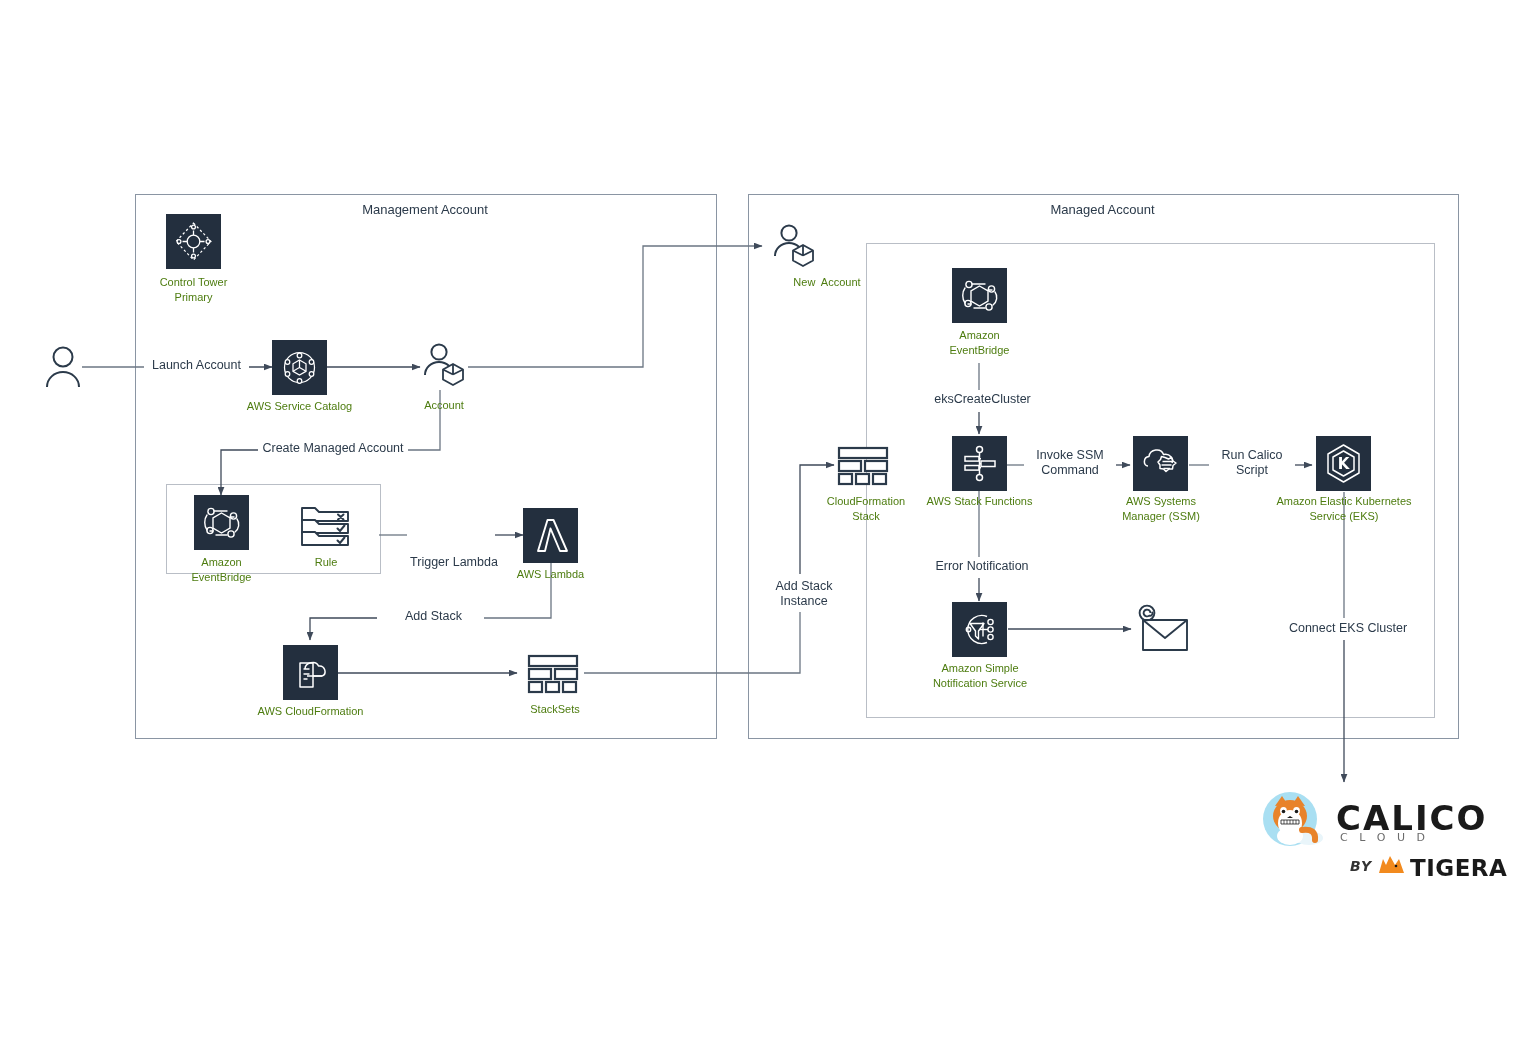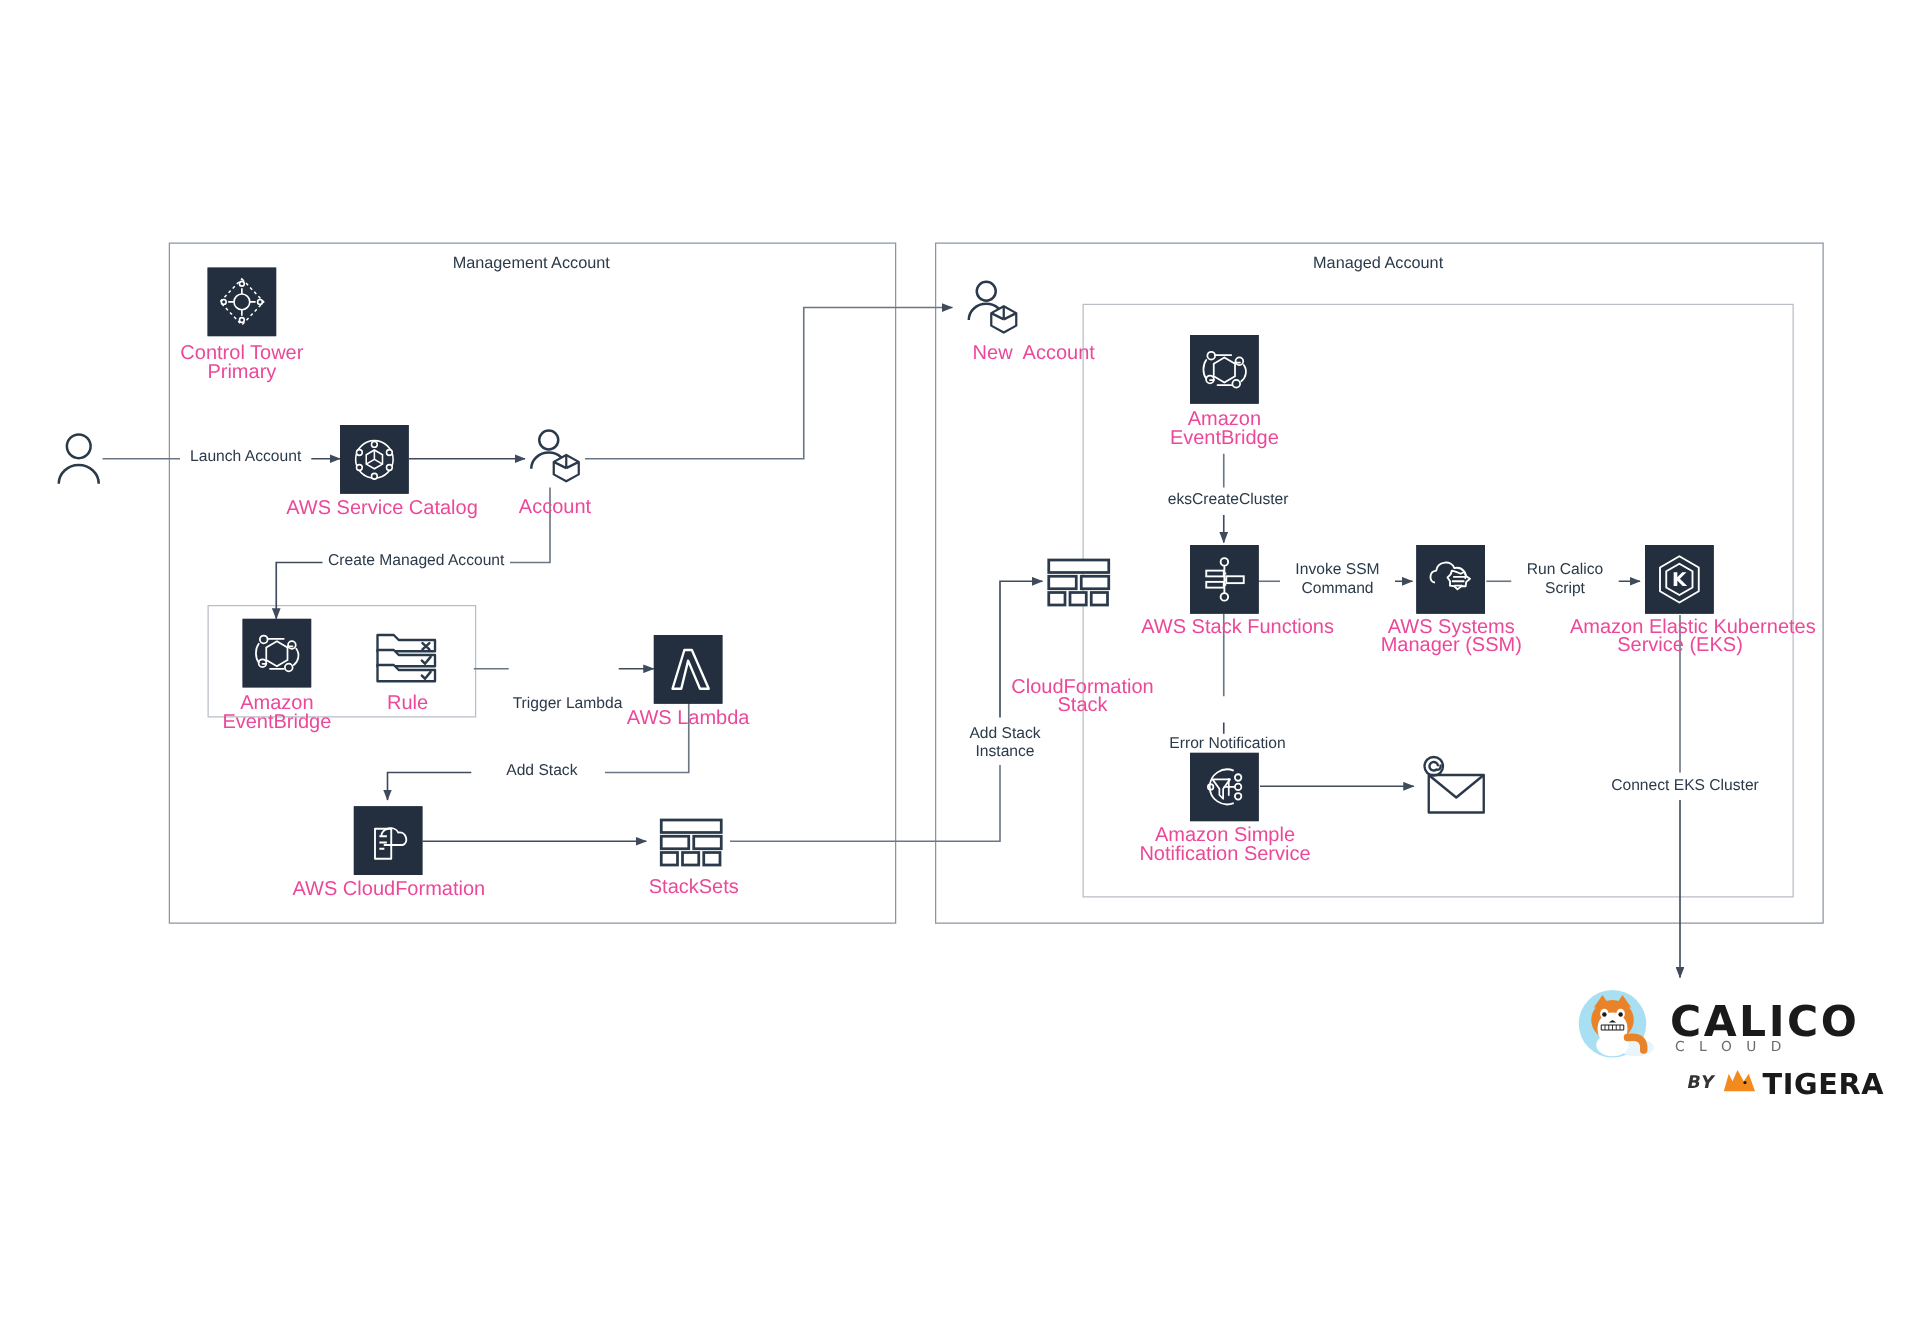--- a/index.html
+++ b/index.html
@@ -2,21 +2,21 @@
 <html><head>
 <meta charset="utf-8">
 <style>
   html,body{margin:0;padding:0;background:#ffffff;}
   body{width:1536px;height:1056px;position:relative;overflow:hidden;
        font-family:"Liberation Sans","DejaVu Sans",sans-serif;color:#2b3a4a;}
   #canvas{position:absolute;left:0;top:0;width:1536px;height:1056px;}
   svg.layer{position:absolute;left:0;top:0;width:1536px;height:1056px;pointer-events:none;}
   .node{position:absolute;}
   .tile{background:#232f3e;display:block;}
-  .cap{position:absolute;text-align:center;font-size:16px;line-height:15px;color:#ec4899;white-space:pre;}
+  .cap{position:absolute;text-align:center;font-size:11px;line-height:15px;color:#4d7c0f;white-space:pre;}
   .edgelbl{position:absolute;text-align:center;font-size:12.5px;line-height:15px;color:#2b3a4a;
            background:#ffffff;white-space:pre;padding:0 3px;}
   .grouptitle{position:absolute;font-size:13px;color:#2b3a4a;text-align:center;}
   .frame{position:absolute;border:1px solid #8a95a3;background:transparent;}
   .frame.thin{border-color:#b9bec6;}
   .calico-wrap{position:absolute;}
   .calico-text{font-family:"DejaVu Sans",sans-serif;font-weight:bold;letter-spacing:1px;color:#1a1a1a;}
 </style>
 </head>
 <body>
@@ -223,21 +223,21 @@
       <g stroke="#2b3a4a" stroke-width="2.2" fill="#ffffff">
         <rect x="2" y="2" width="48" height="10"></rect>
         <rect x="2" y="15" width="22" height="10"></rect>
         <rect x="28" y="15" width="22" height="10"></rect>
         <rect x="2" y="28" width="13" height="10"></rect>
         <rect x="19" y="28" width="13" height="10"></rect>
         <rect x="36" y="28" width="13" height="10"></rect>
       </g>
     </svg>
   </div>
-  <div class="cap" style="left:805px;top:494px;width:122px;margin-top:48px;">CloudFormation
+  <div class="cap" style="left:805px;top:494px;width:122px;">CloudFormation
 Stack</div>
 
   <div class="node" style="left:952px;top:268px;width:55px;height:55px;">
     <svg class="tile" width="55" height="55" viewBox="0 0 55 55">
       <rect width="55" height="55" fill="#232f3e"></rect>
       <g stroke="#ffffff" stroke-width="1.4" fill="none" stroke-linecap="round">
         <path d="M27.5,18 L36,23 L36,33 L27.5,38 L19,33 L19,23 Z"></path>
         <circle cx="17" cy="16.5" r="3.1"></circle>
         <circle cx="39.5" cy="21" r="3.1"></circle>
         <circle cx="37" cy="39" r="3.1"></circle>
@@ -326,21 +326,21 @@
   <div class="edgelbl" style="left:258px;top:441px;width:144px;">Create Managed Account</div>
   <div class="edgelbl" style="left:404px;top:555px;width:94px;">Trigger Lambda</div>
   <div class="edgelbl" style="left:399px;top:609px;width:63px;">Add Stack</div>
   <div class="edgelbl" style="left:762px;top:579px;width:78px;">Add Stack
 Instance</div>
   <div class="edgelbl" style="left:925px;top:392px;width:109px;">eksCreateCluster</div>
   <div class="edgelbl" style="left:1024px;top:448px;width:86px;">Invoke SSM
 Command</div>
   <div class="edgelbl" style="left:1209px;top:448px;width:80px;">Run Calico
 Script</div>
-  <div class="edgelbl" style="left:917px;top:559px;width:124px;margin-top:28px;">Error Notification</div>
+  <div class="edgelbl" style="left:917px;top:559px;width:124px;">Error Notification</div>
   <div class="edgelbl" style="left:1284px;top:621px;width:122px;">Connect EKS Cluster</div>
 
   <div class="calico-wrap" style="left:1262px;top:790px;width:180px;height:60px;">
     <svg width="180" height="60" viewBox="0 0 180 60">
       <circle cx="28" cy="29" r="27" fill="#a9dff2"></circle>
       <ellipse cx="47" cy="48" rx="14" ry="7" fill="#e9f5fa"></ellipse>
       <path d="M13,16 L20,6 L26,15 Z" fill="#e8832a"></path>
       <path d="M43,16 L36,6 L30,15 Z" fill="#e8832a"></path>
       <ellipse cx="28" cy="26" rx="17" ry="16" fill="#e8832a"></ellipse>
       <ellipse cx="28" cy="33" rx="12" ry="13" fill="#ffffff"></ellipse>

